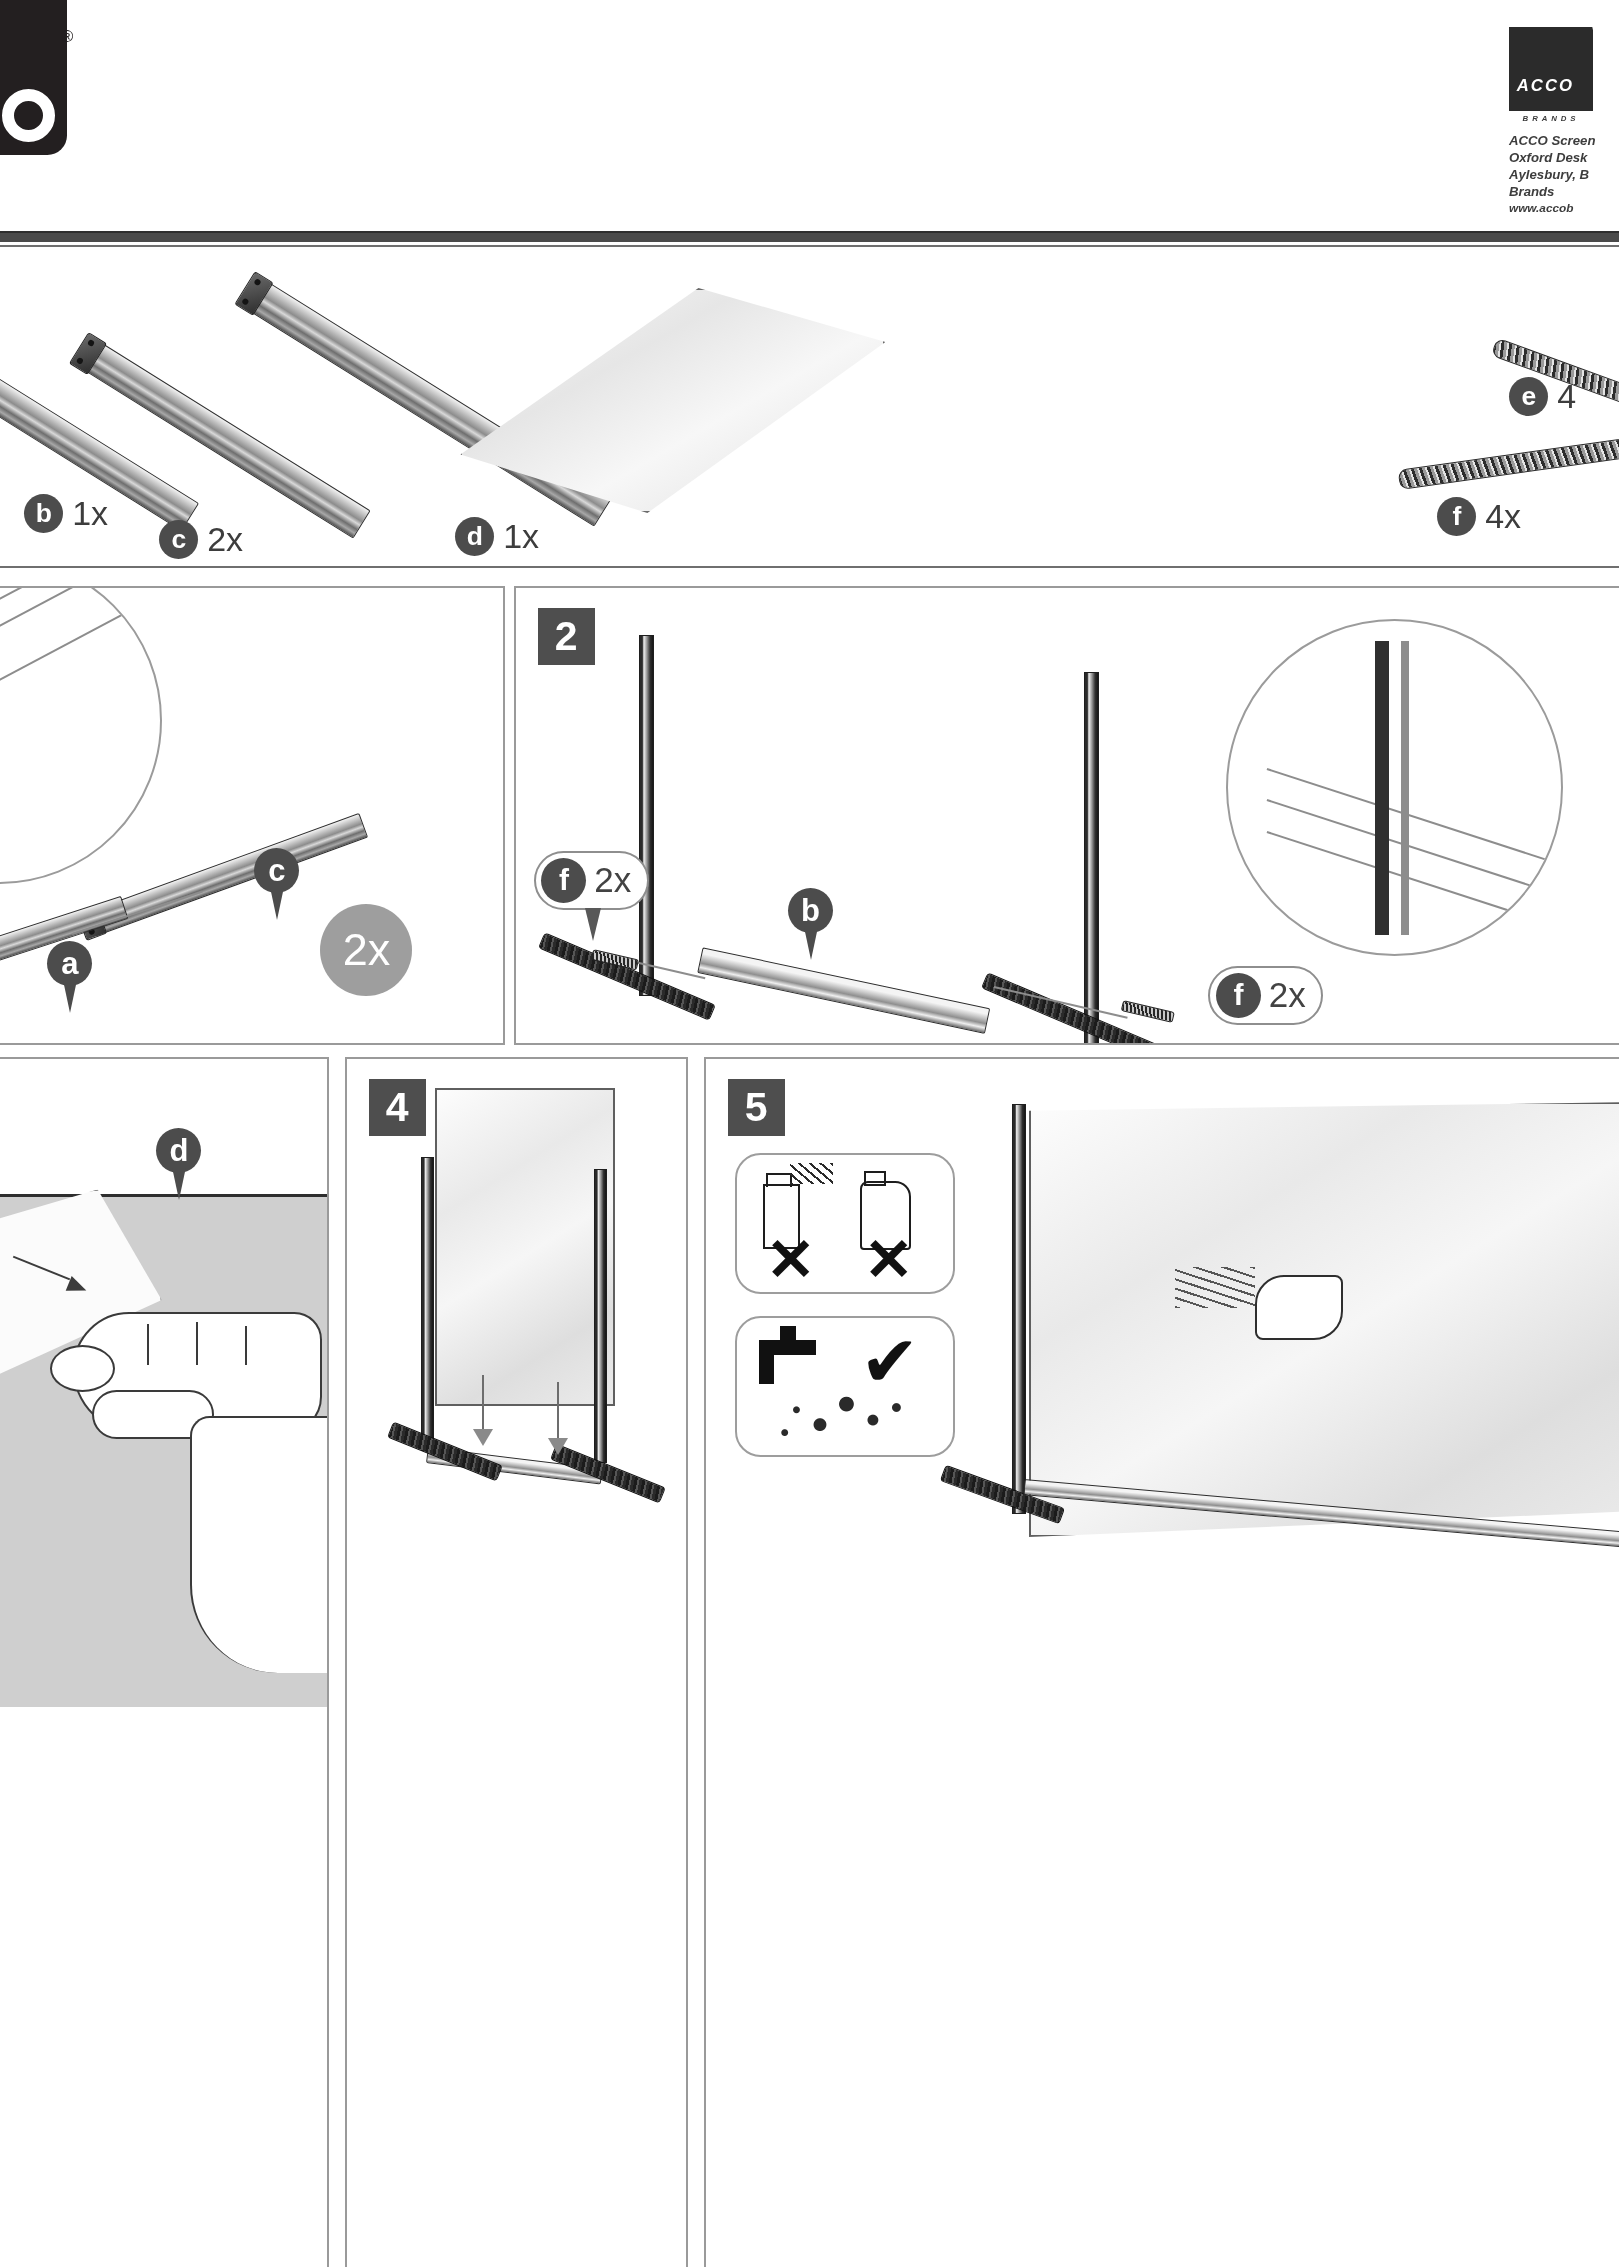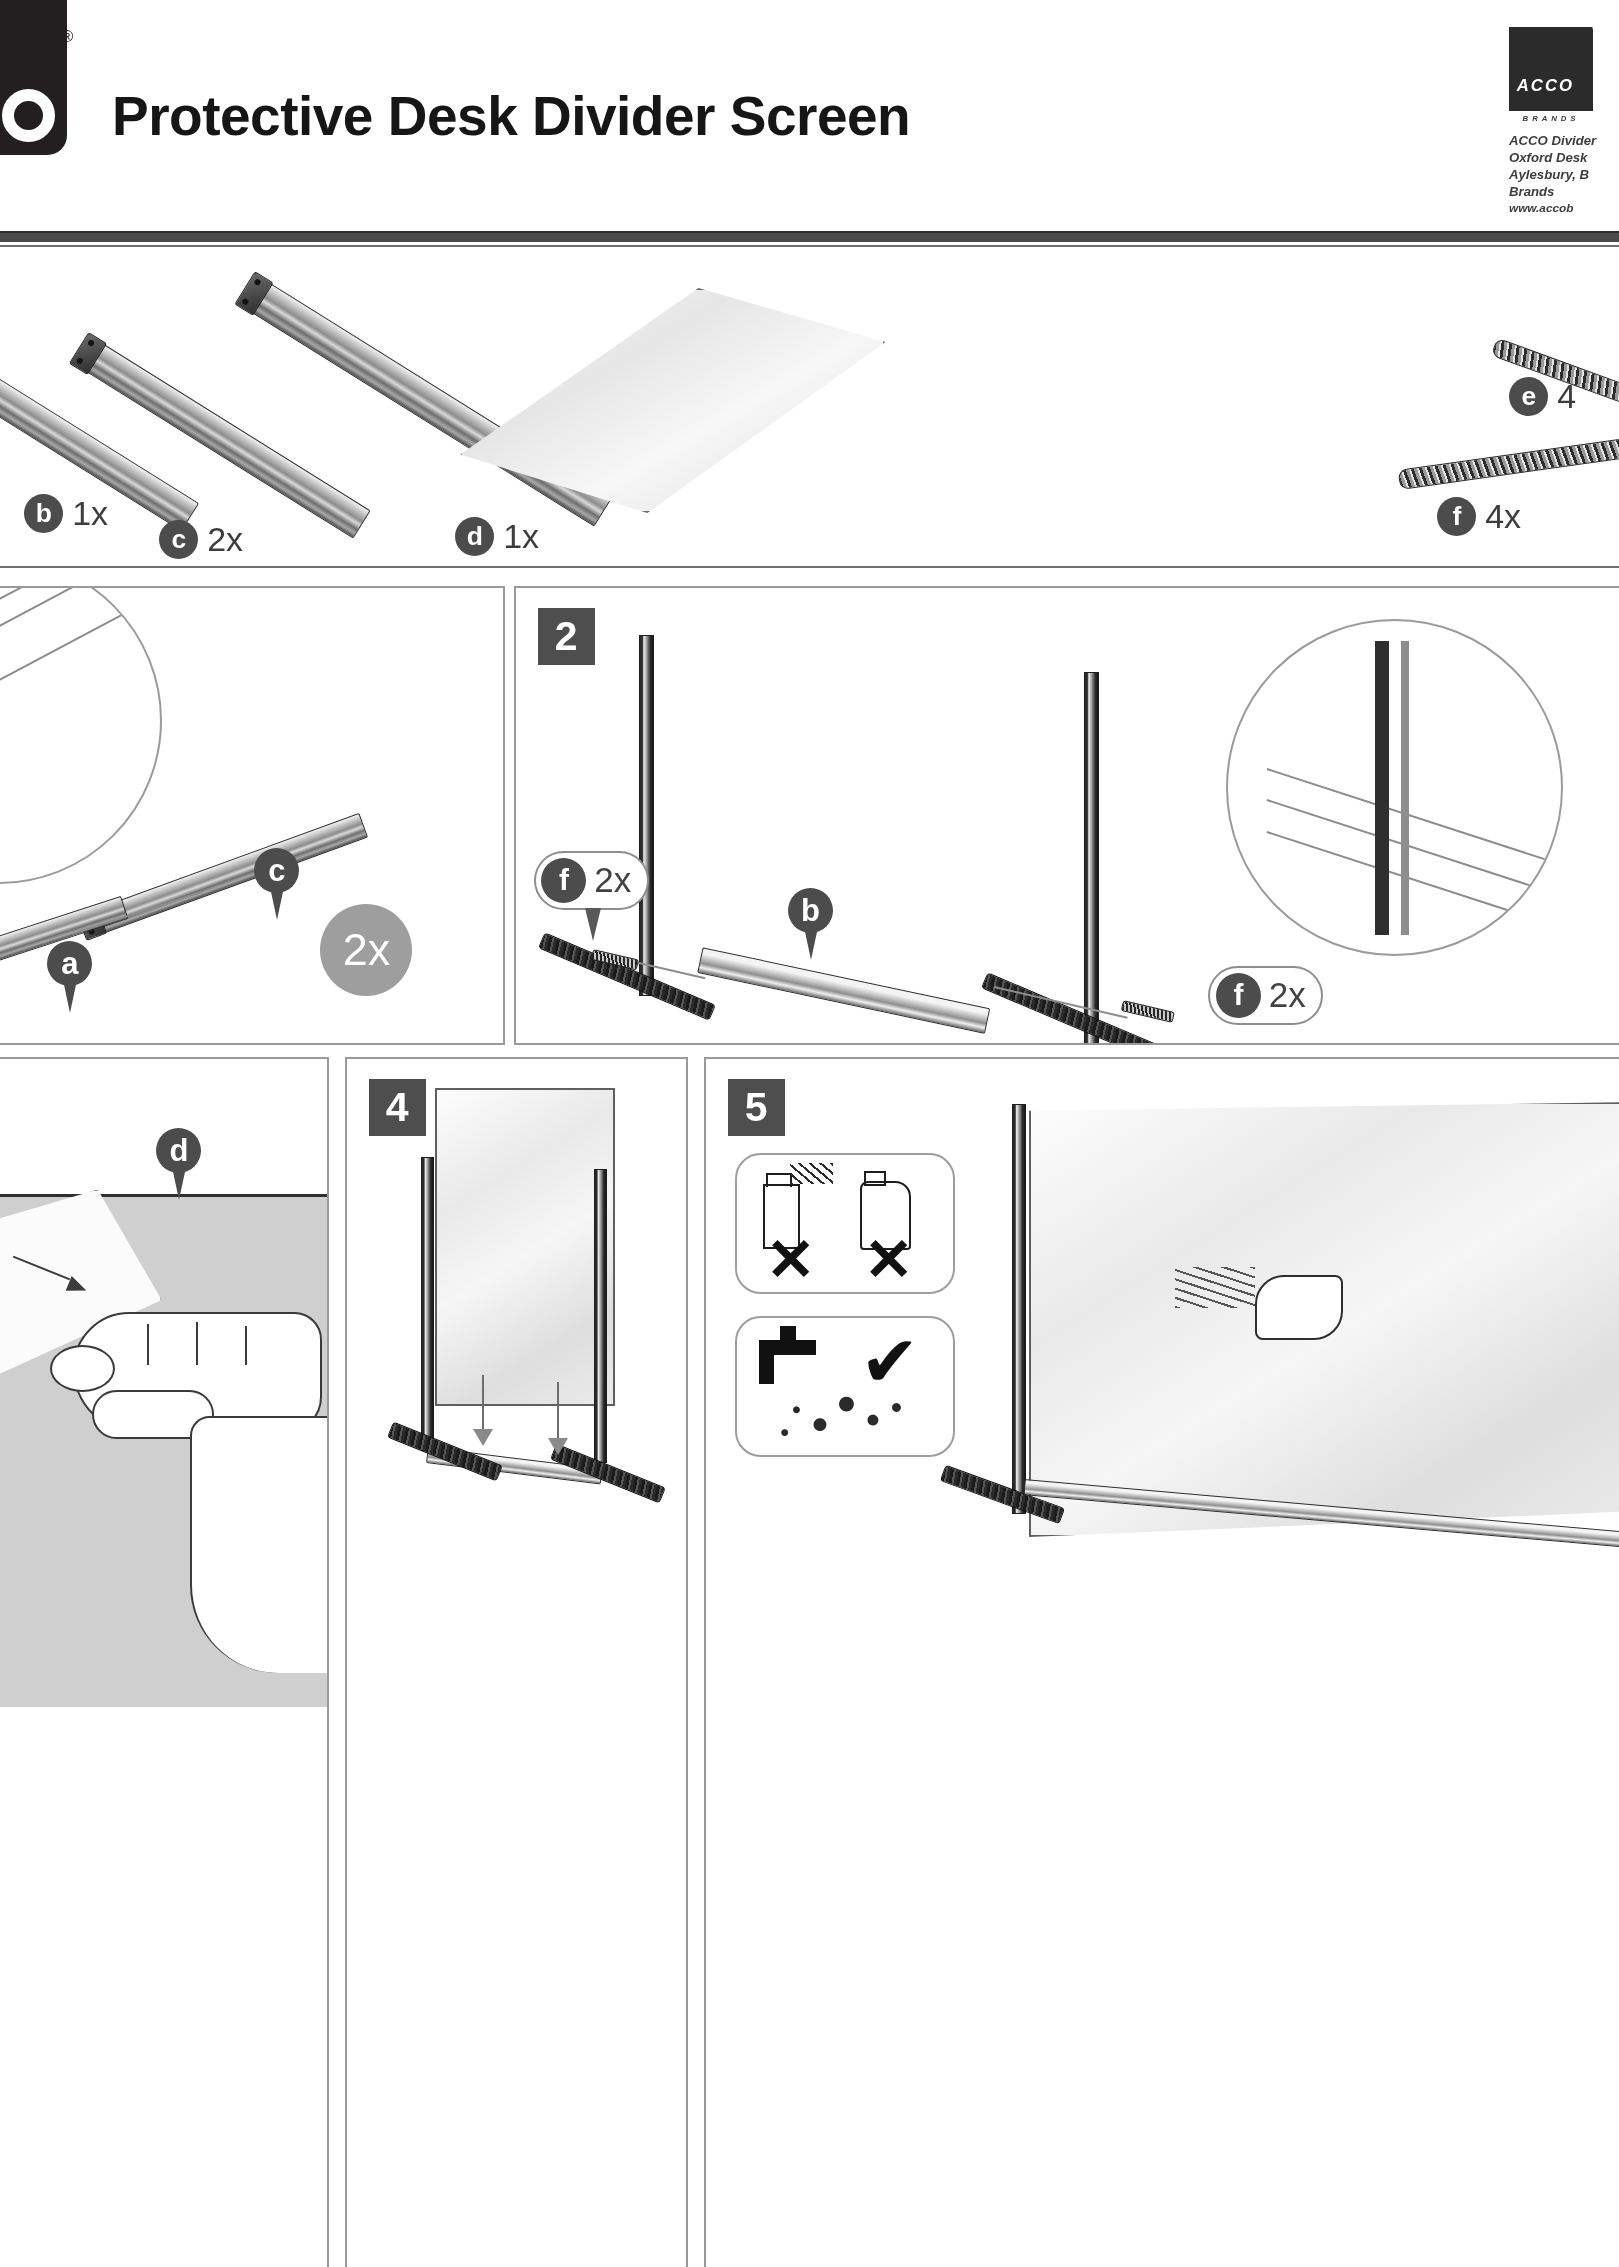--- a/index.html
+++ b/index.html
@@ -226,31 +226,30 @@
   <div class="header">
 
     <div class="logo-block"></div>
     <div class="logo-mark">
 
       <div class="logo-o"></div>
     </div>
     <div class="logo-reg">®</div>
 
     <div class="title">
-      <span class="l2">Protective Desk Divider Screen</span>
     </div>
 
     <div class="acco">
       <div class="acco-box">
         <div class="acco-swoosh"></div>
         <div class="acco-word">ACCO</div>
       </div>
       <div class="acco-brands">BRANDS</div>
       <div class="acco-addr">
-        <div>ACCO Divider</div>
+        <div>ACCO Screen</div>
         <div>Oxford Desk</div>
         <div>Aylesbury, B</div>
         <div>Brands</div>
         <div class="url">www.accob</div>
       </div>
     </div>
 
     <div class="hdr-rule"></div>
   </div>
 

